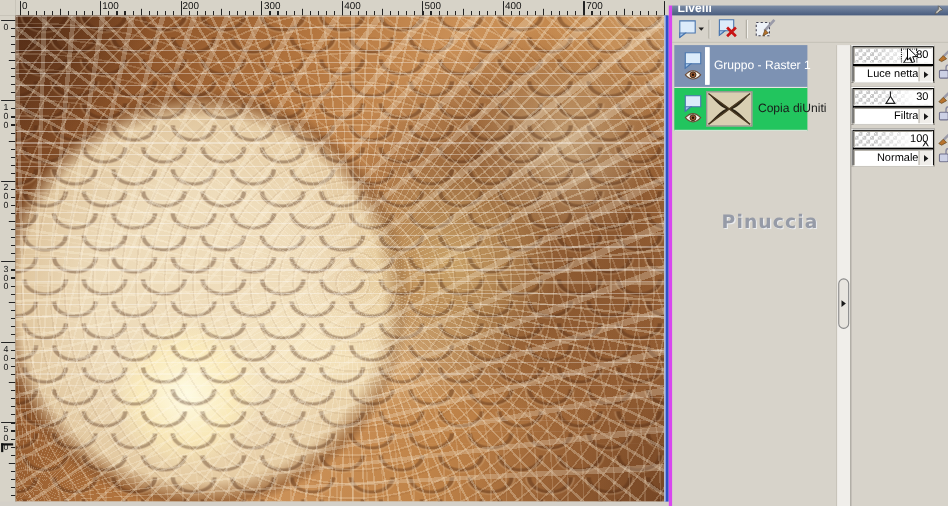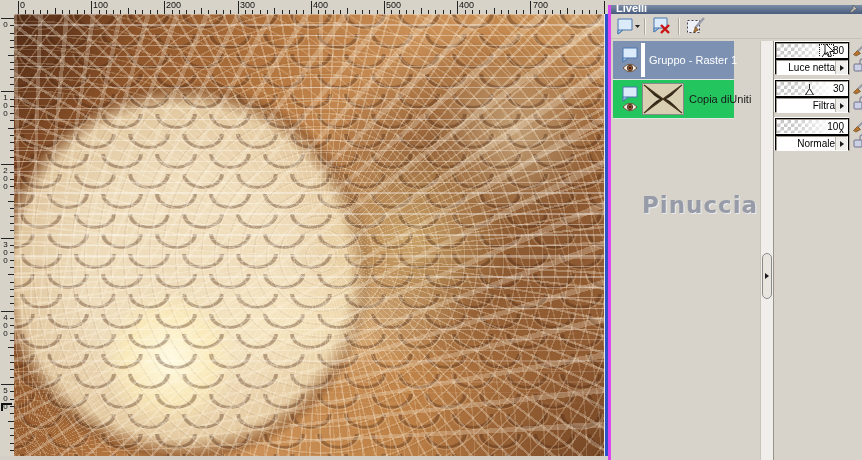--- a/index.html
+++ b/index.html
@@ -121,21 +121,21 @@
   .blend-row{height:13px;margin-top:2px;display:flex;border:1px solid;border-color:#9a968c #fdfdfb #fdfdfb #9a968c;background:#fff;}
   .blend-label{flex:1;text-align:right;font-size:10px;line-height:13px;color:#000;white-space:nowrap;overflow:hidden;}
   .blend-arrow-btn{width:11px;border-left:1px solid #b8b4aa;display:flex;align-items:center;justify-content:center;background:#f0eeea;}
 
   .side-icons{position:absolute;left:240px;top:2px;width:15px;}
   .icon-pair{height:38px;position:relative;}
   .icon-pair .brush{position:absolute;left:0;top:2px;}
   .icon-pair .lock{position:absolute;left:2px;top:17px;}
 
   .wm{position:absolute;left:612px;top:192px;width:176px;text-align:center;z-index:50;pointer-events:none;}
-  .wm1{font-size:23px;font-weight:bold;color:#8f95a4;opacity:.9;text-shadow:1px 1px 0 #edeff3;letter-spacing:1px;font-family:"DejaVu Sans",sans-serif;}
+  .wm1{font-size:17px;font-weight:bold;color:#8f95a4;opacity:.9;text-shadow:1px 1px 0 #edeff3;letter-spacing:1px;font-family:"DejaVu Sans",sans-serif;}
   .wm2{font-size:11px;color:#959baa;opacity:.9;text-shadow:1px 1px 0 #edeff3;margin-top:3px;font-family:"DejaVu Sans",sans-serif;}
 </style>
 </head>
 <body>
 
 <div class="ruler-corner"></div>
 <div class="ruler-h">
   <span class="rlh0">0</span>
   <span class="rlh1">100</span>
   <span class="rlh2">200</span>

